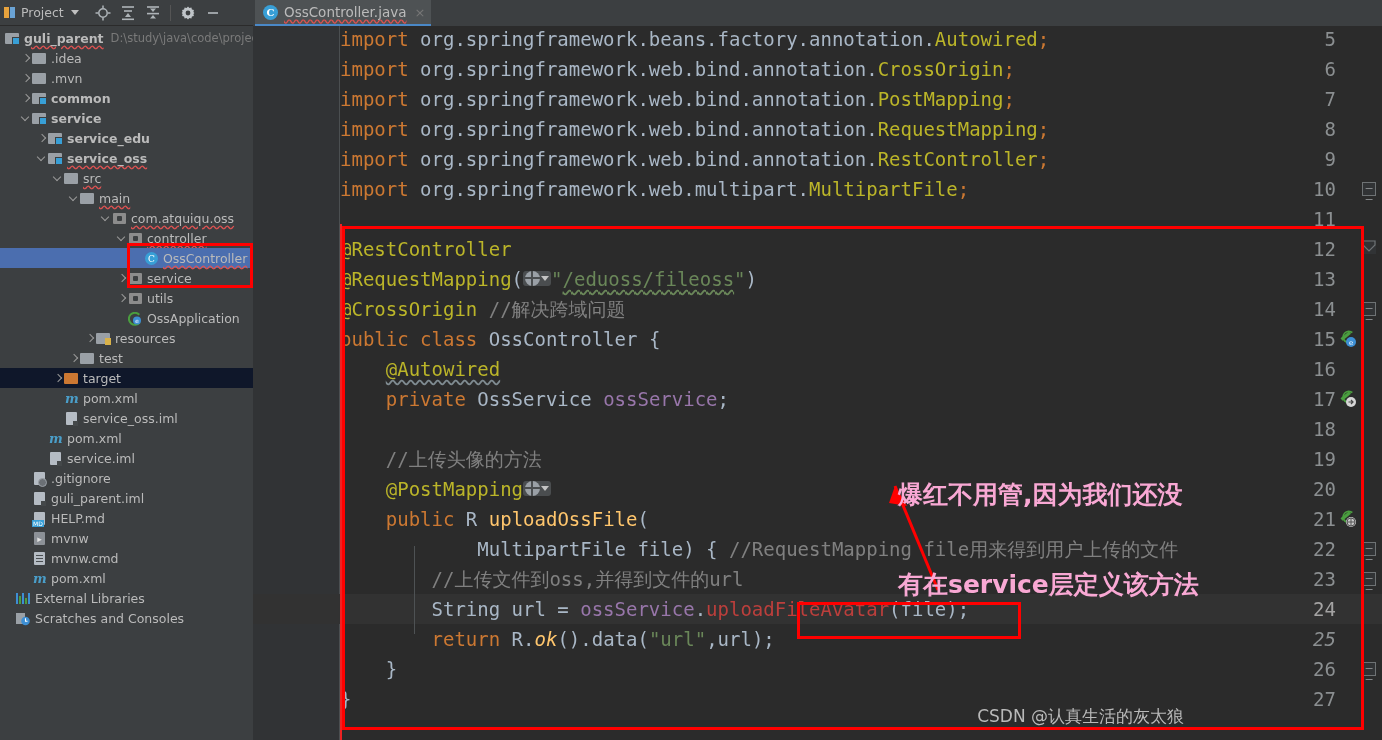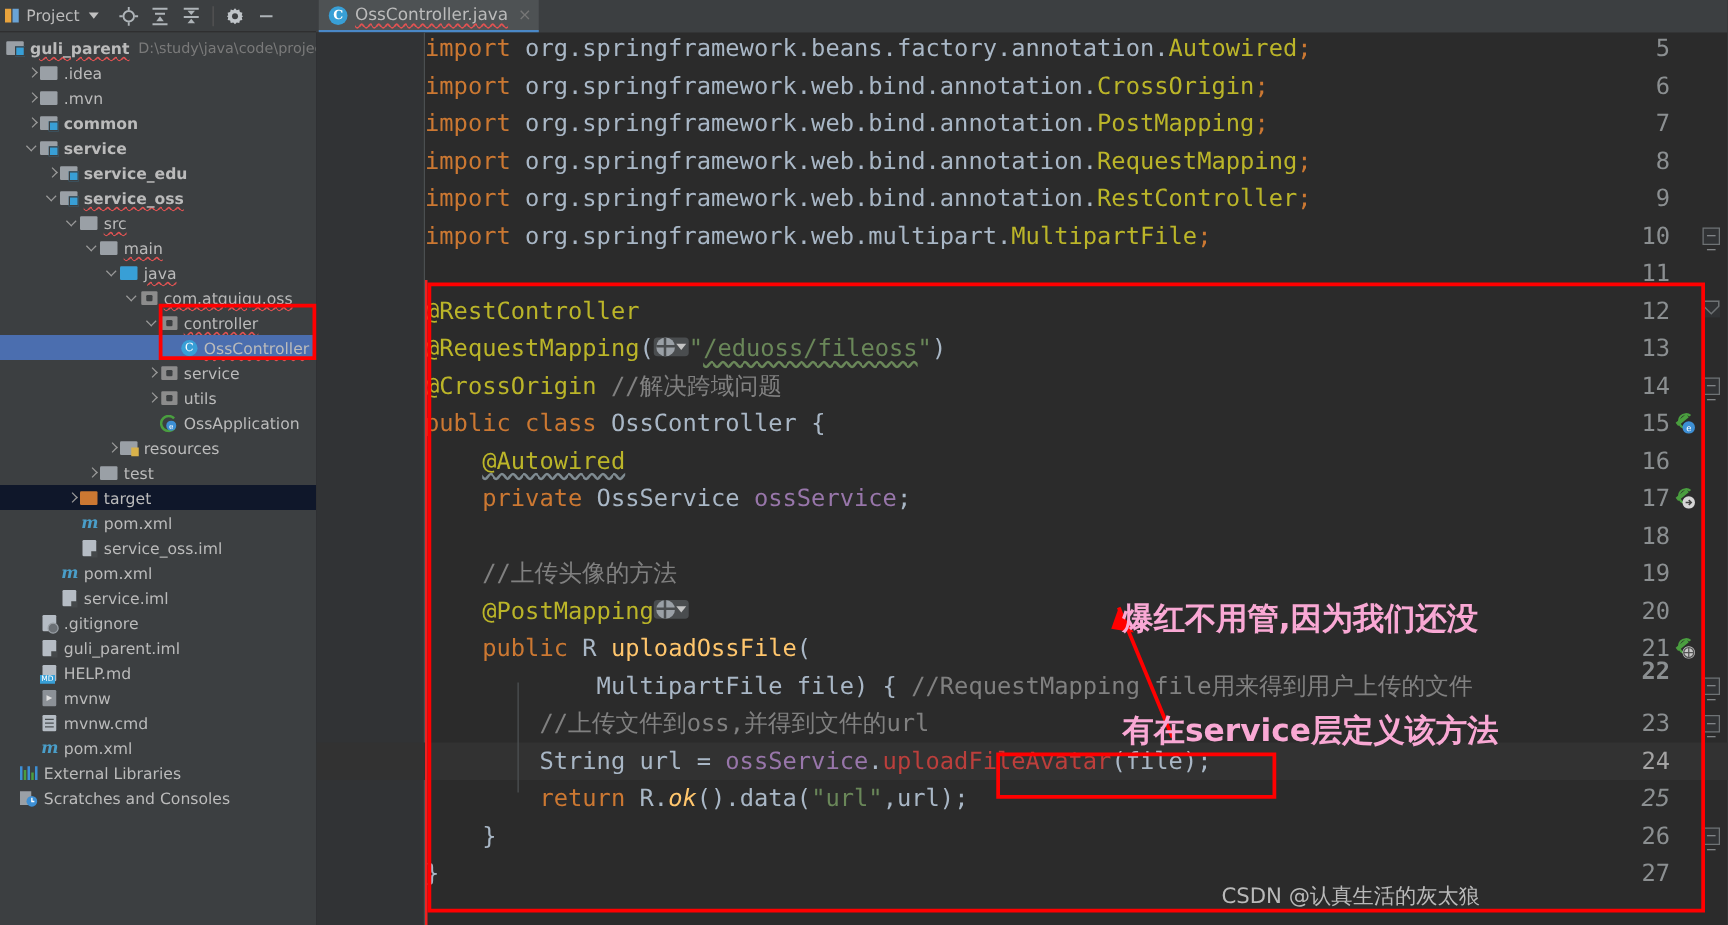--- a/index.html
+++ b/index.html
@@ -380,27 +380,20 @@
           <span class="f-plain"></span>
         </span>
         <span class="lbl wavy">src</span>
       </div>
       <div class="row" style="padding-left: 68px;">
         <span class="arrow d"></span>
         <span class="ico">
           <span class="f-plain"></span>
         </span>
         <span class="lbl wavy">main</span>
-      </div>
-      <div class="row" style="padding-left: 84px;">
-        <span class="arrow d"></span>
-        <span class="ico">
-          <span class="f-src"></span>
-        </span>
-        <span class="lbl wavy">java</span>
       </div>
       <div class="row" style="padding-left: 100px;">
         <span class="arrow d"></span>
         <span class="ico">
           <span class="pkg"></span>
         </span>
         <span class="lbl wavy">com.atquiqu.oss</span>
       </div>
       <div class="row" style="padding-left: 116px;">
         <span class="arrow d"></span>
@@ -589,21 +582,21 @@
         <div class="lnum" style="top: 358px;">17</div>
         <div class="ln code" style="top: 358px; left: 87px;">    <span class="kw">private</span> <span class="typ">OssService</span> <span class="fld">ossService</span><span class="typ">;</span></div>
         <div class="lnum" style="top: 388px;">18</div>
         <div class="ln code" style="top: 388px; left: 87px;"></div>
         <div class="lnum" style="top: 418px;">19</div>
         <div class="ln code" style="top: 418px; left: 87px;">    <span class="cmt">//上传头像的方法</span></div>
         <div class="lnum" style="top: 448px;">20</div>
         <div class="ln code" style="top: 448px; left: 87px;">    <span class="ann">@PostMapping</span><span class="globe-chip"><span class="globe"></span><span class="chip-caret"></span></span></div>
         <div class="lnum" style="top: 478px;">21</div>
         <div class="ln code" style="top: 478px; left: 87px;">    <span class="kw">public</span> <span class="typ">R</span> <span class="mth">uploadOssFile</span><span class="typ">(</span></div>
-        <div class="lnum" style="top: 496px; font-weight: bold;">22</div>
+        <div class="lnum" style="top: 508px;">22</div>
         <div class="ln code" style="top: 508px; left: 87px;">            <span class="typ">MultipartFile file) {</span> <span class="cmt">//RequestMapping file用来得到用户上传的文件</span></div>
         <div class="lnum" style="top: 538px;">23</div>
         <div class="ln code" style="top: 538px; left: 87px;">        <span class="cmt">//上传文件到oss,并得到文件的url</span></div>
         <div class="curline" style="top: 568px;"></div>
         <div class="lnum cur" style="top: 568px;">24</div>
         <div class="ln code" style="top: 568px; left: 87px;">        <span class="typ">String url = </span><span class="fld">ossService</span><span class="typ">.</span><span class="err">uploadFileAvatar</span><span class="typ">(file);</span></div>
         <div class="lnum" style="top: 598px; font-style: italic;">25</div>
         <div class="ln code" style="top: 598px; left: 87px;">        <span class="kw">return</span> <span class="typ">R.</span><span class="mth ital">ok</span><span class="typ">().</span><span class="typ">data(</span><span class="str">"url"</span><span class="typ">,url);</span></div>
         <div class="lnum" style="top: 628px;">26</div>
         <div class="ln code" style="top: 628px; left: 87px;">    <span class="typ">}</span></div>

